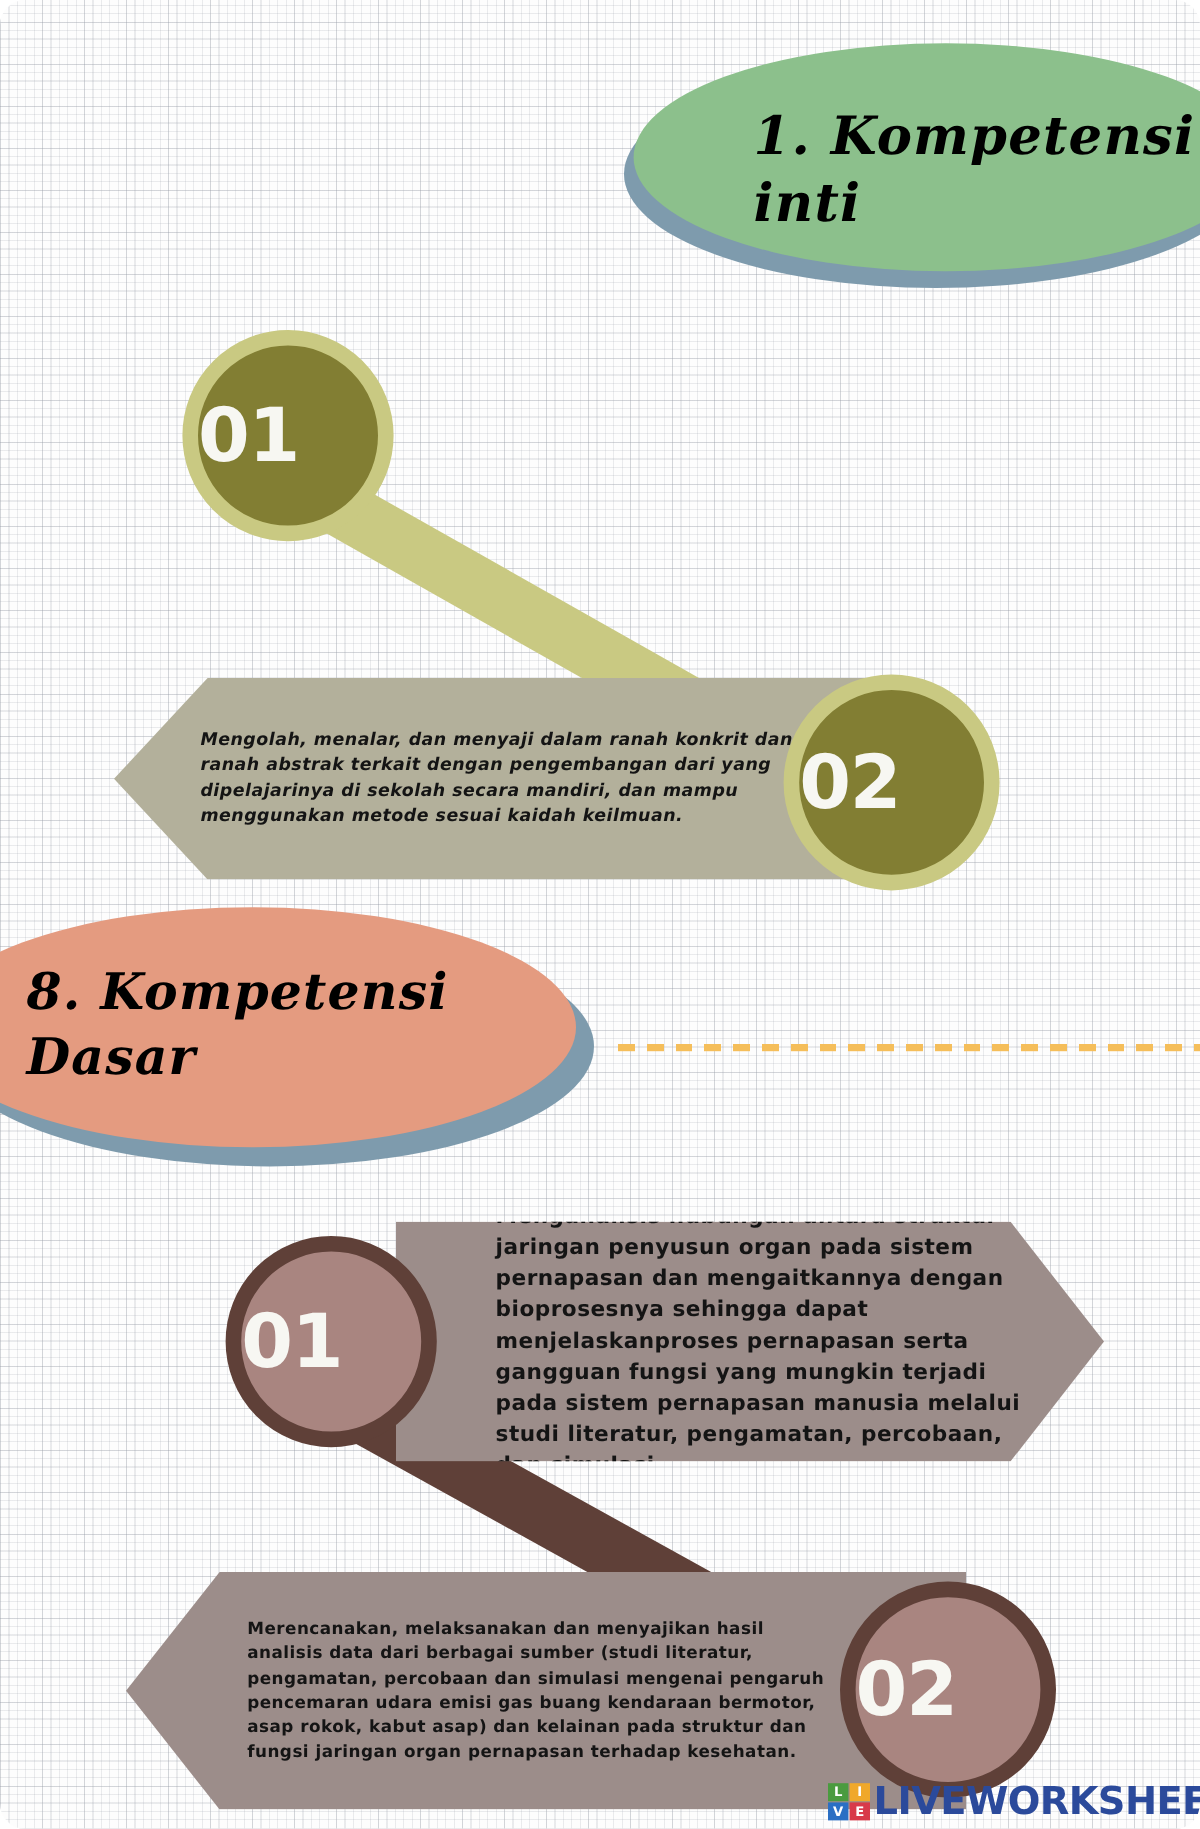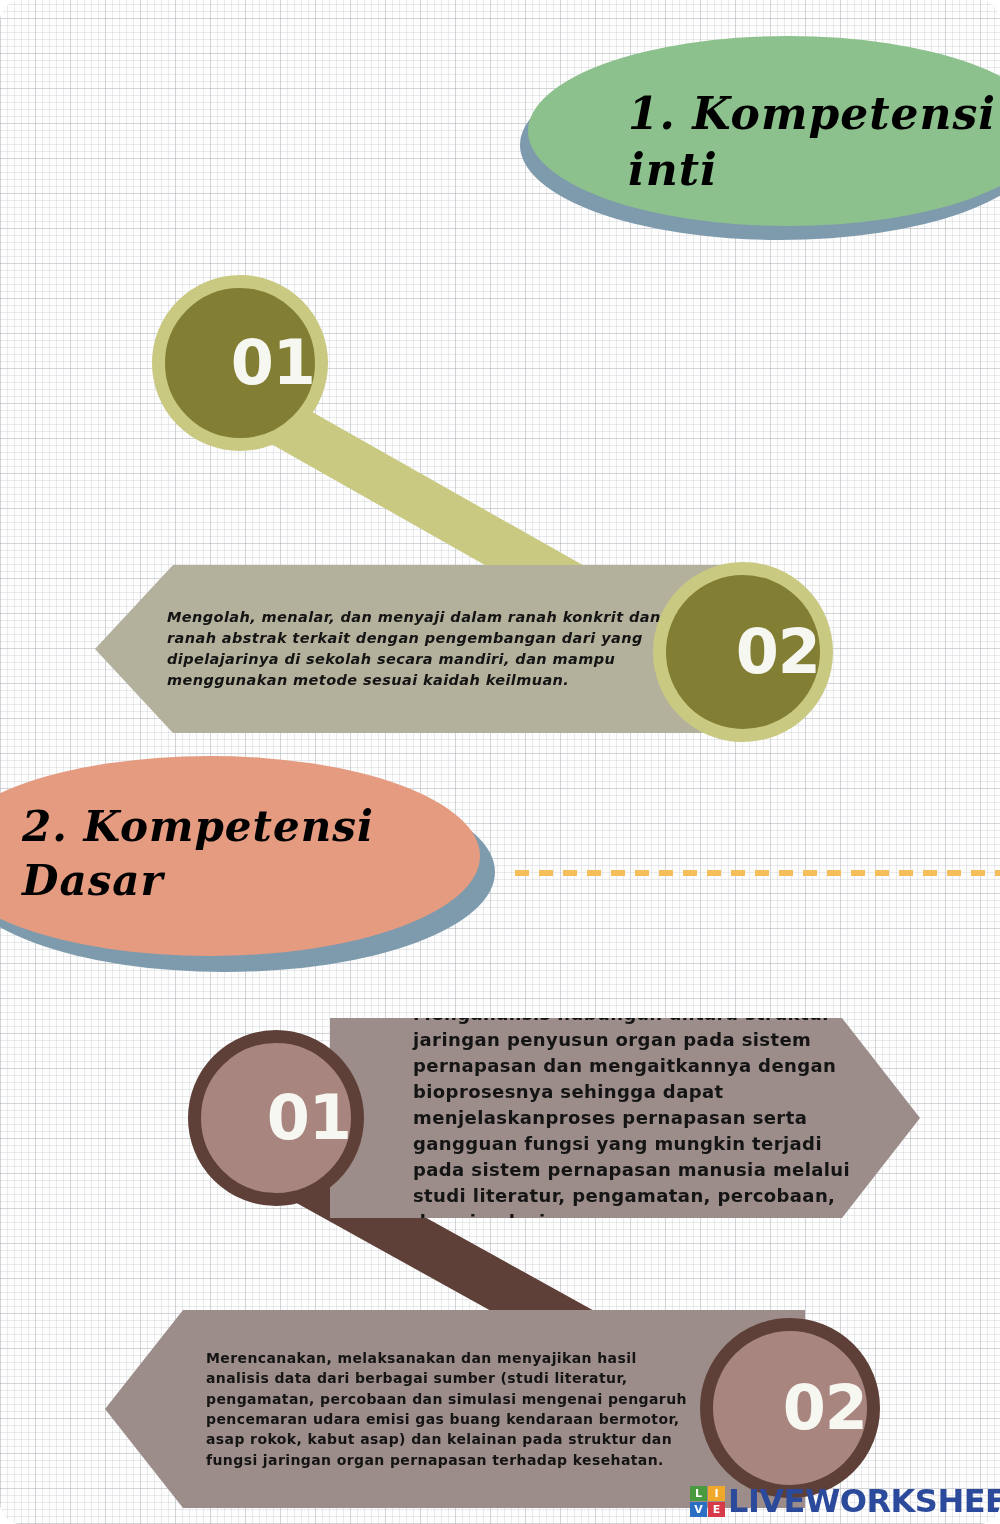--- a/index.html
+++ b/index.html
@@ -116,21 +116,21 @@
 
   #banner-kd-02 { left: 105px; top: 1310px; width: 700px; height: 198px; background: #9c8d8a; }
   #banner-kd-02 .banner-text { margin-left: 85px; width: 490px; font-size: 14px; }
 
   
   .badge {
     position: absolute;
     border-radius: 50%;
     display: flex;
     align-items: center;
-    justify-content: flex-end;
+    justify-content: flex-start;
     box-sizing: border-box;
   }
   .badge-num {
     color: #f7f7f2;
     font-family: "DejaVu Sans", sans-serif;
     font-weight: bold;
     font-size: 62px;
     letter-spacing: -1px;
     line-height: 1;
   }
@@ -197,21 +197,21 @@
     <span class="badge-num">01</span>
   </div>
 
   <div class="badge" id="badge-ki-02" style="background: rgb(130, 126, 51); border-color: rgb(201, 201, 130);">
     <span class="badge-num">02</span>
   </div>
 
   <div class="ellipse-wrap">
     <div class="ellipse-shadow" id="hdr2-shadow" style="background: rgb(126, 155, 173);"></div>
     <div class="ellipse-body" id="hdr2-body" style="background: rgb(228, 155, 128);"></div>
-    <div class="ellipse-title" id="hdr2-title">2.  Kompetensi
+    <div class="ellipse-title" id="hdr2-title">8.  Kompetensi
 Dasar</div>
   </div>
 
   <div id="dashed-rule" style="background-image: repeating-linear-gradient(90deg, rgb(245, 190, 90) 0px, rgb(245, 190, 90) 14px, transparent 14px, transparent 24px);"></div>
 
   <div class="connector" id="connector-bottom" style="background: rgb(95, 64, 56);"></div>
 
   <div class="banner banner-right" id="banner-kd-01" style="background: rgb(156, 141, 138);">
     <div class="banner-text">Menganalisis hubungan antara struktur jaringan penyusun organ pada sistem pernapasan dan mengaitkannya dengan bioprosesnya sehingga dapat menjelaskanproses pernapasan serta gangguan fungsi yang mungkin terjadi pada sistem pernapasan manusia melalui studi literatur, pengamatan, percobaan, dan simulasi</div>
   </div>

